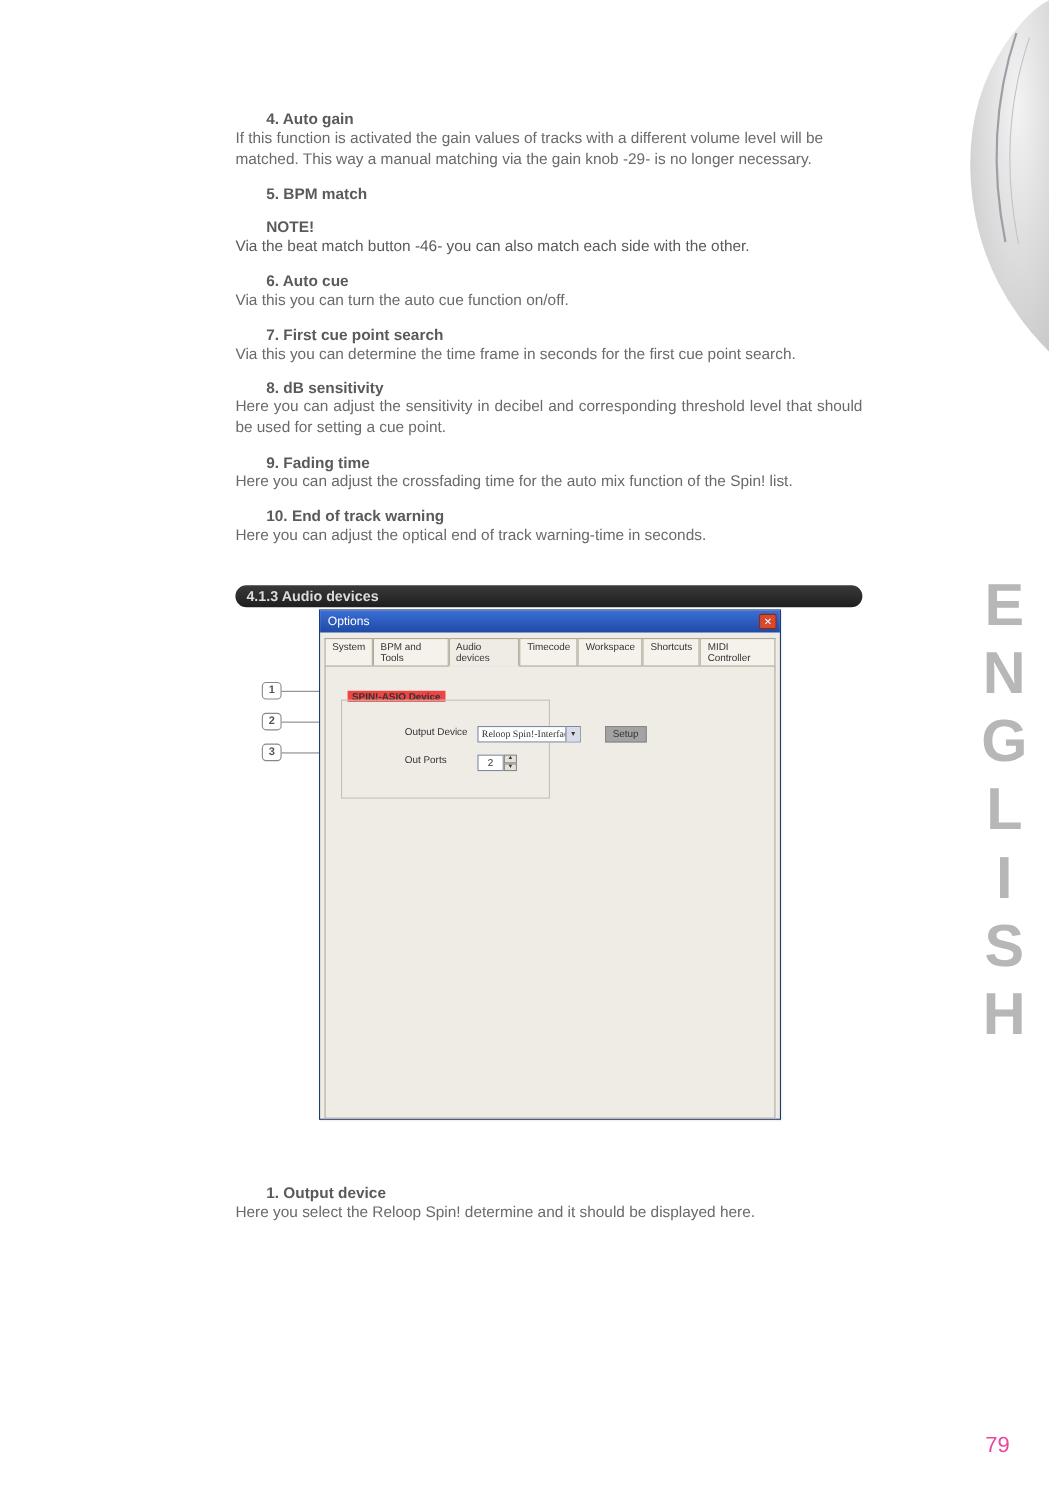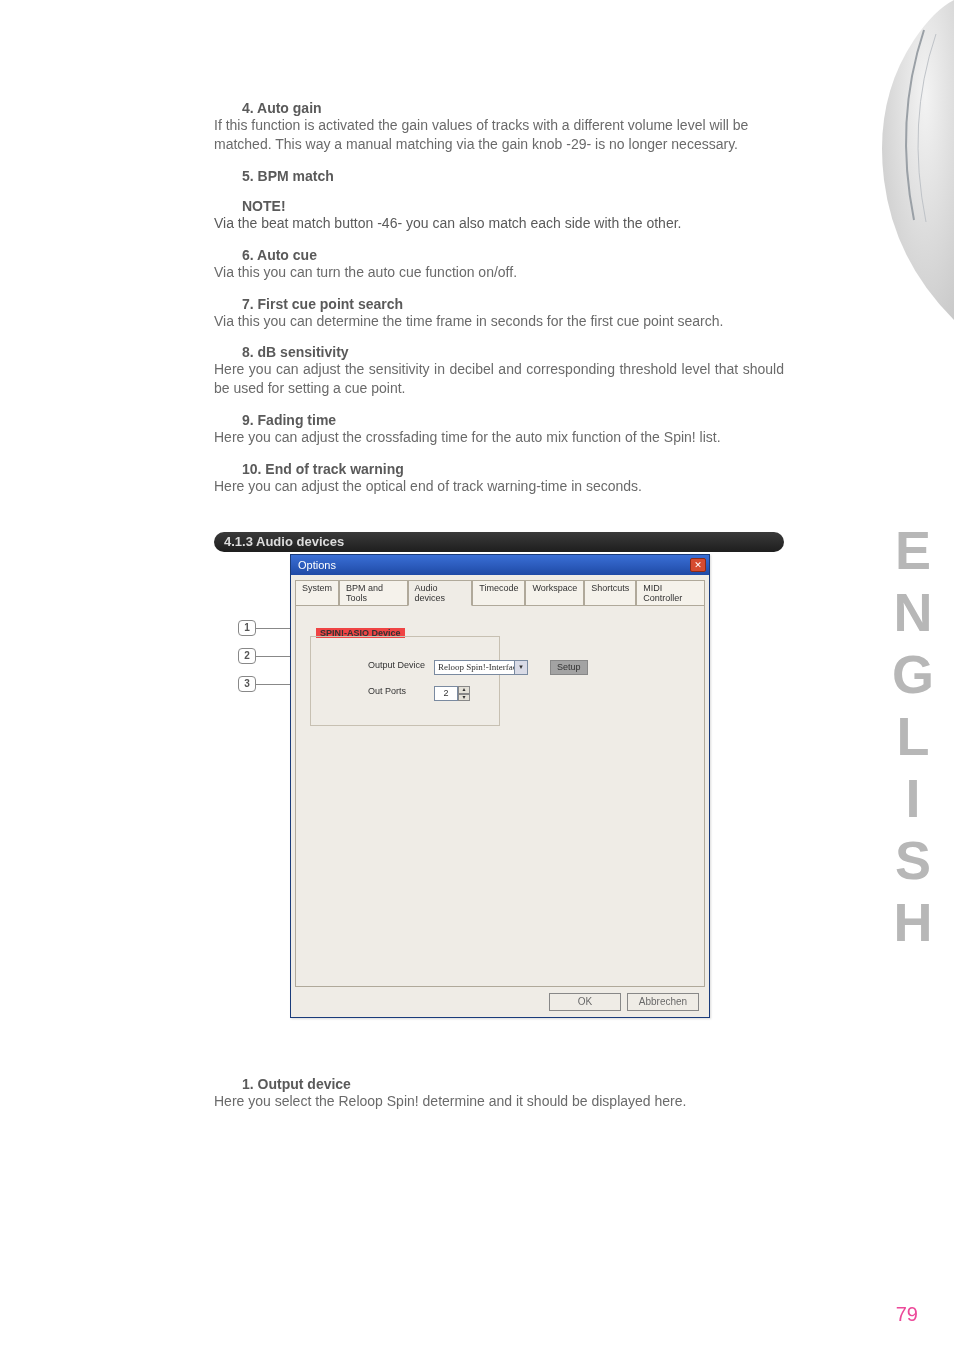--- a/index.html
+++ b/index.html
@@ -127,24 +127,20 @@
           <span class="row-label">Out Ports</span>
           <span class="spinner">
             <span>2</span>
             <span class="spinner-btns">
               <span class="spin-btn">▴</span>
               <span class="spin-btn">▾</span>
             </span>
           </span>
         </div>
       </div>
-      <div class="dialog-footer">
-        <div class="dlg-btn">OK</div>
-        <div class="dlg-btn">Abbrechen</div>
-      </div>
     </div>
   </div>
 
   <div class="footer-section">
     <div class="section-title">1. Output device</div>
     <div class="body-text">Here you select the Reloop Spin! determine and it should be displayed here.</div>
   </div>
 </div>
 
 <div class="page-num">79</div>

